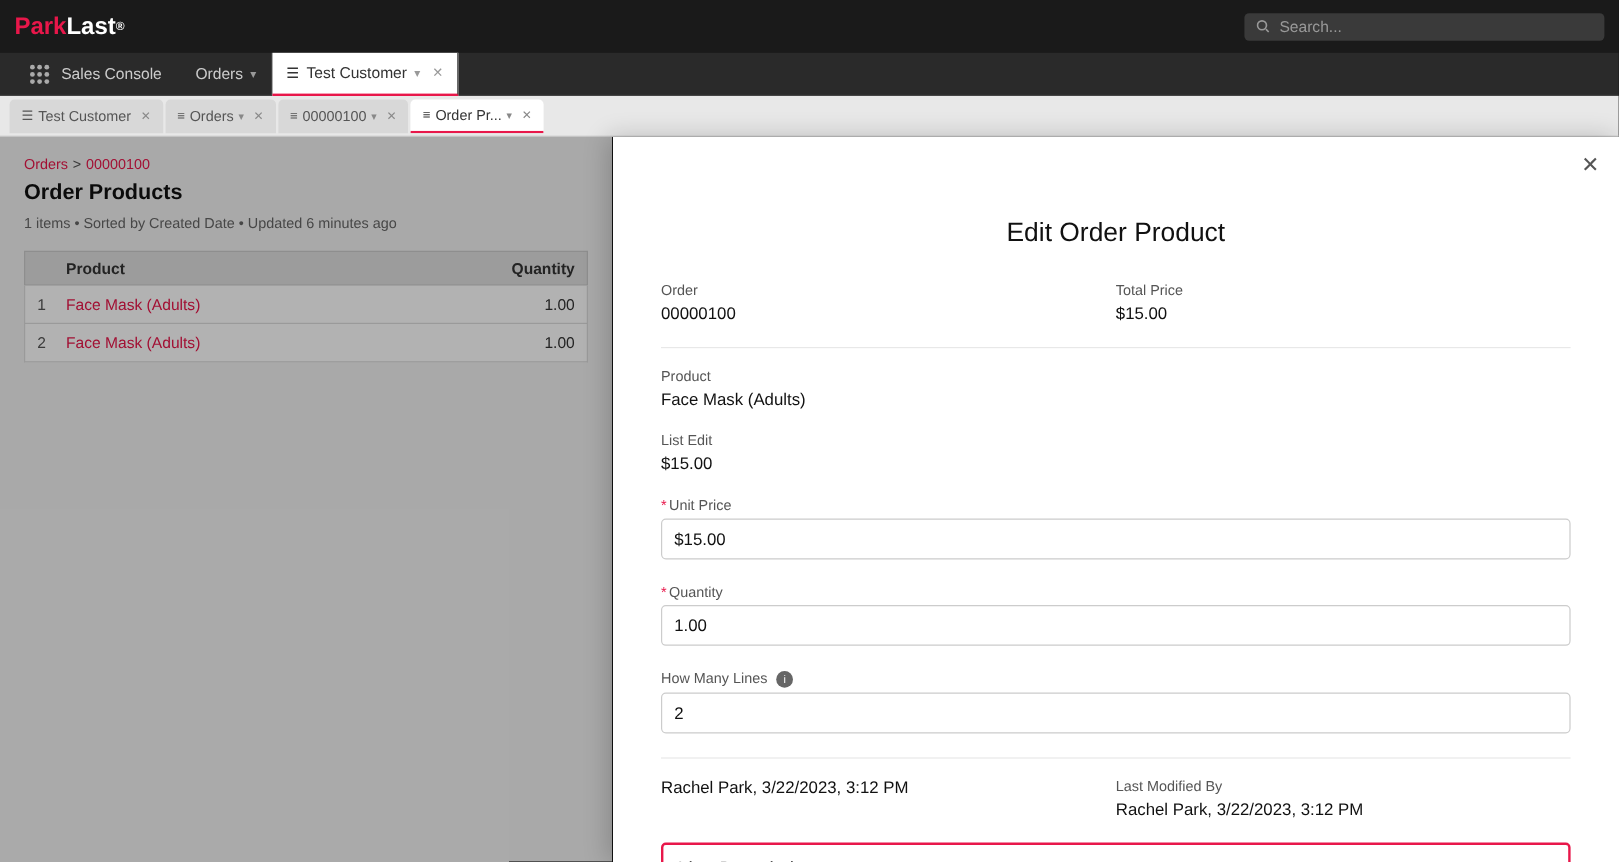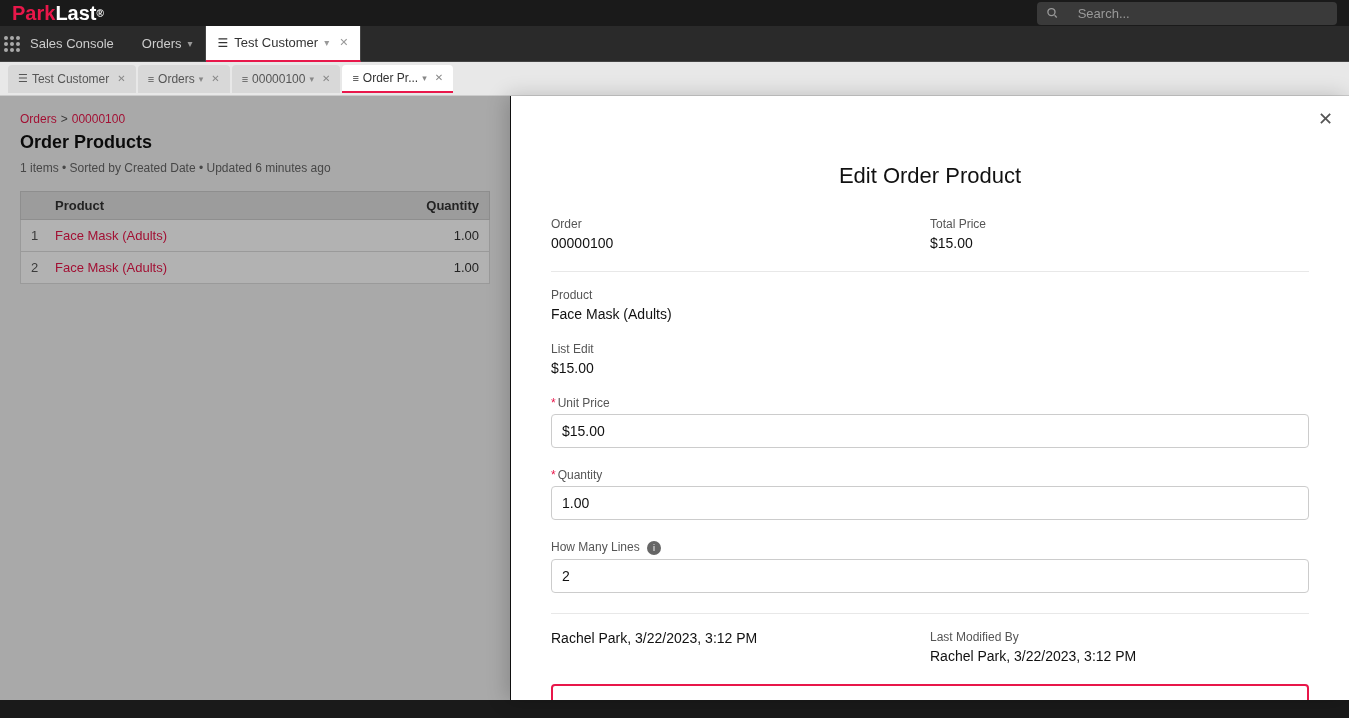--- a/index.html
+++ b/index.html
@@ -1,21 +1,21 @@
 <!DOCTYPE html>
 <html><head>
   <meta charset="utf-8">
   <style>
     * { box-sizing: border-box; margin: 0; padding: 0; }
     body { font-family: -apple-system, BlinkMacSystemFont, 'Segoe UI', sans-serif; background: #1a1a1a; height: 718px; overflow: hidden; }
 
     
     .top-bar {
       background: #1a1a1a;
-      height: 26px;
+      height: 44px;
       display: flex;
       align-items: center;
       padding: 0 12px;
       gap: 12px;
     }
     .logo {
       display: flex;
       align-items: center;
       gap: 0;
       font-size: 20px;
@@ -25,40 +25,40 @@
     .logo .park { color: #e8174a; }
     .logo .puff { color: #fff; }
     .logo .reg { font-size: 10px; vertical-align: super; color: #fff; }
     .search-bar {
       margin-left: auto;
       display: flex;
       align-items: center;
       background: #3a3a3a;
       border-radius: 4px;
       padding: 4px 10px;
-      gap: 20px;
+      gap: 8px;
       width: 300px;
     }
     .search-bar input {
       background: transparent;
       border: none;
       outline: none;
       color: #ccc;
       font-size: 13px;
       width: 100%;
     }
     .search-bar input::placeholder { color: #999; }
 
     
     .tab-bar-1 {
       background: #2a2a2a;
       height: 36px;
       display: flex;
       align-items: center;
-      padding: 0 0 0 4px;
+      padding: 0 0 0 25px;
       border-bottom: 1px solid #444;
     }
     .app-dots {
       display: grid;
       grid-template-columns: repeat(3, 4px);
       gap: 2px;
       margin-right: 10px;
       cursor: pointer;
     }
     .app-dots span {

